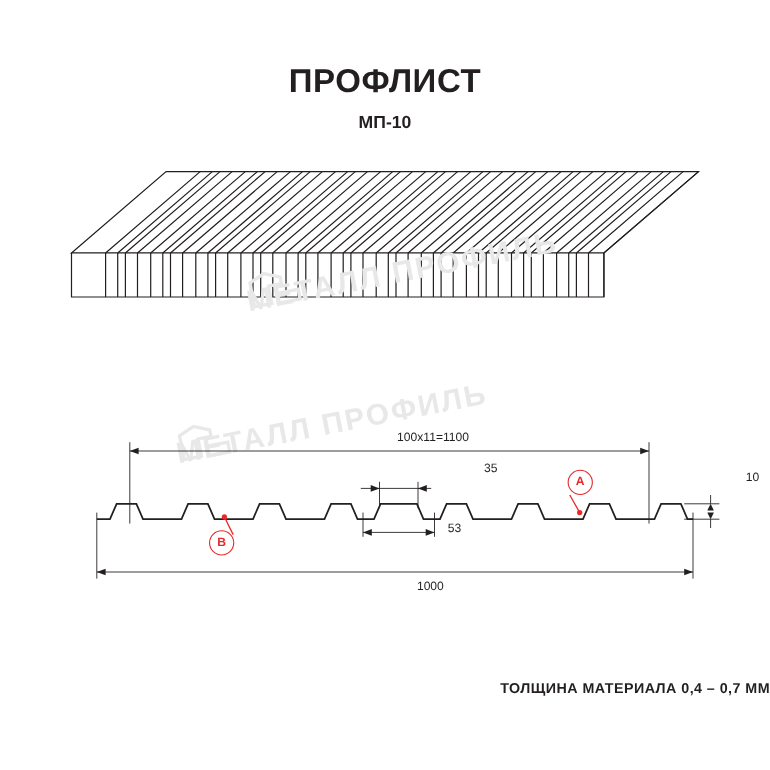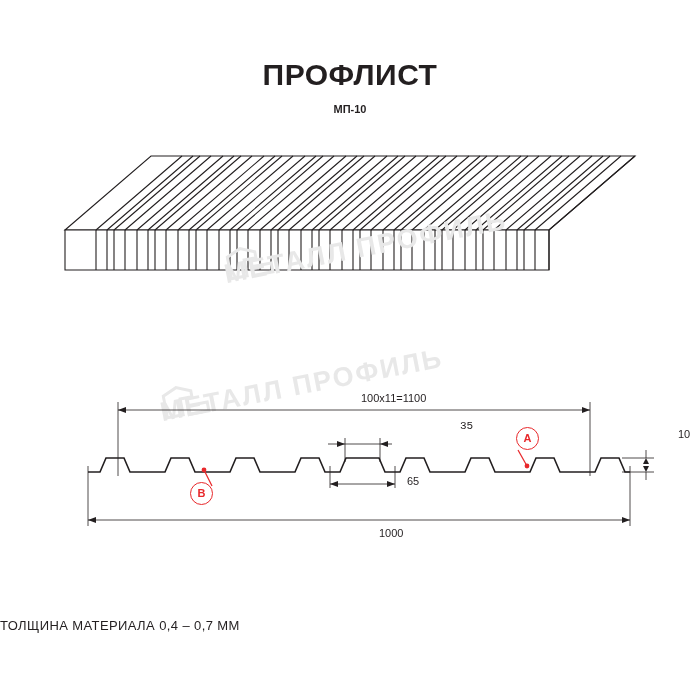--- a/index.html
+++ b/index.html
@@ -30,32 +30,32 @@
     font-weight: bold;
     letter-spacing: 0.5px;
     color: #231f20;
   }
   .subtitle {
     position: absolute;
     top: 103px;
     left: 0;
     width: 700px;
     text-align: center;
-    font-size: 11px;
+    font-size: 16px;
     font-weight: bold;
     color: #231f20;
   }
   .footnote {
     position: absolute;
     top: 618px;
     left: 0;
     width: 700px;
-    text-align: left;
+    text-align: right;
     font-size: 13px;
-    font-weight: normal;
+    font-weight: bold;
     letter-spacing: 0.4px;
     color: #231f20;
   }
   .iso-area {
     position: absolute;
     top: 140px;
     left: 55px;
     width: 590px;
     height: 150px;
   }
@@ -87,21 +87,21 @@
   .wm-mark1 { top: 245px; left: 227px; }
   .wm-mark2 { top: 384px; left: 163px; }
   .label-txt {
     position: absolute;
     font-size: 11px;
     color: #231f20;
     white-space: nowrap;
     margin-left: 48px;
   }
   .dim-1100 { top: 392px; left: 313px; }
-  .dim-35   { top: 420px; left: 412px; font-family: Liberation Mono, monospace; }
+  .dim-35   { top: 420px; left: 392px; }
   .dim-65   { top: 475px; left: 359px; }
   .dim-10   { top: 428px; left: 630px; }
   .dim-1200 { top: 527px; left: 331px; }
   .callout {
     position: absolute;
     width: 21px;
     height: 21px;
     border: 1.3px solid #e8282b;
     border-radius: 50%;
     color: #e8282b;
@@ -241,21 +241,21 @@
         <path d="M487 86 L478 70"></path>
         <path d="M164 90 L172 106"></path>
       </g>
       <circle cx="487" cy="86" r="2.4" fill="#e8282b"></circle>
       <circle cx="164" cy="90" r="2.4" fill="#e8282b"></circle>
     </svg>
   </div>
 
   <div class="label-txt dim-1100">100х11=1100</div>
   <div class="label-txt dim-35">35</div>
-  <div class="label-txt dim-65">65</div>
+  <div class="label-txt dim-65">53</div>
   <div class="label-txt dim-10">10</div>
   <div class="label-txt dim-1200">1000</div>
 
   <div class="callout callout-a">A</div>
   <div class="callout callout-b">B</div>
 
   <div class="footnote">ТОЛЩИНА МАТЕРИАЛА 0,4 – 0,7 ММ</div>
 
 </div>
 

